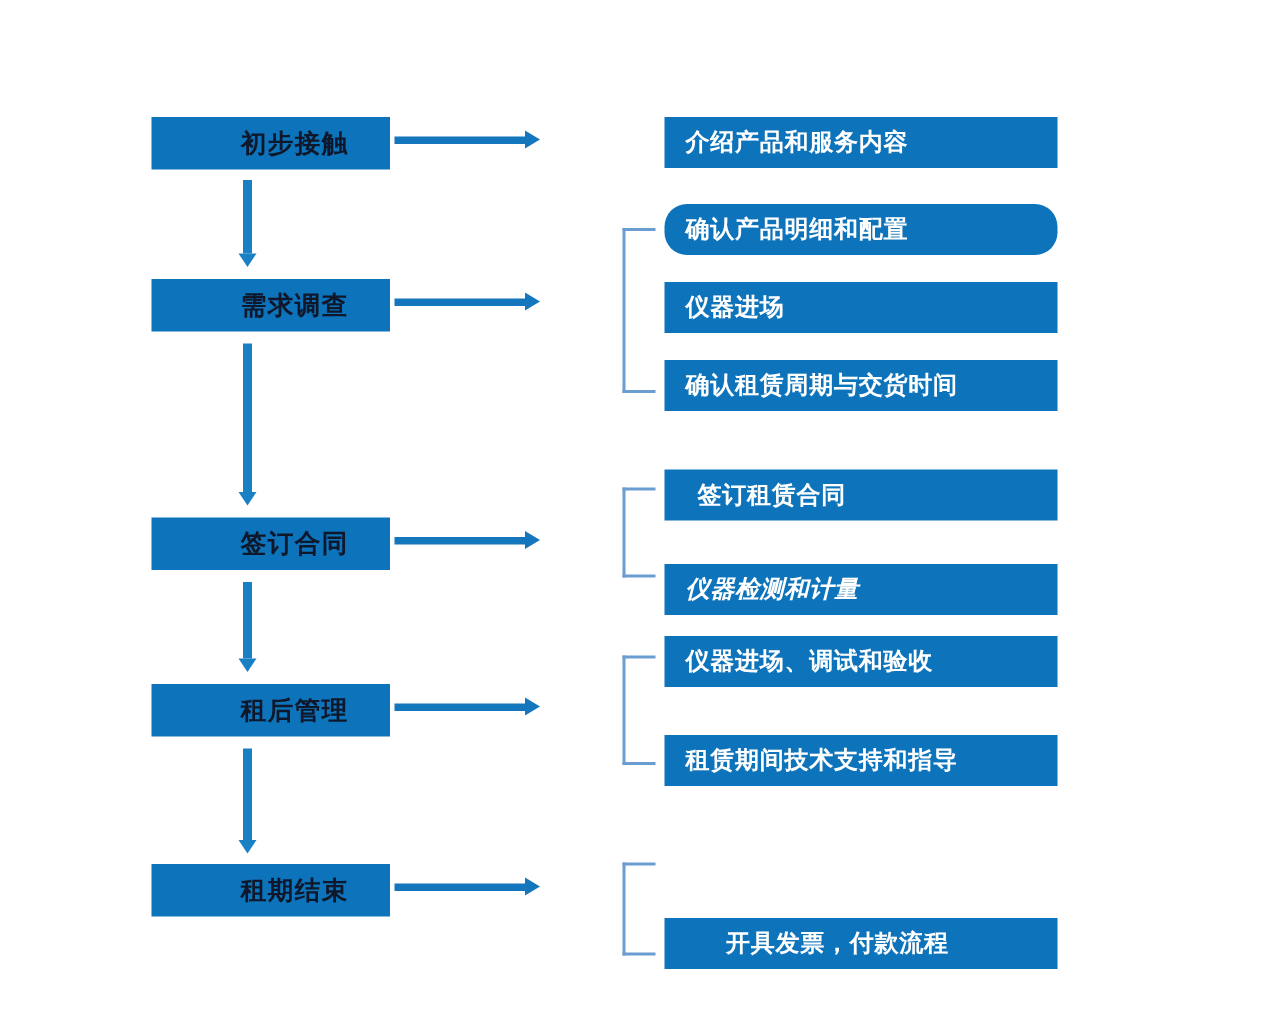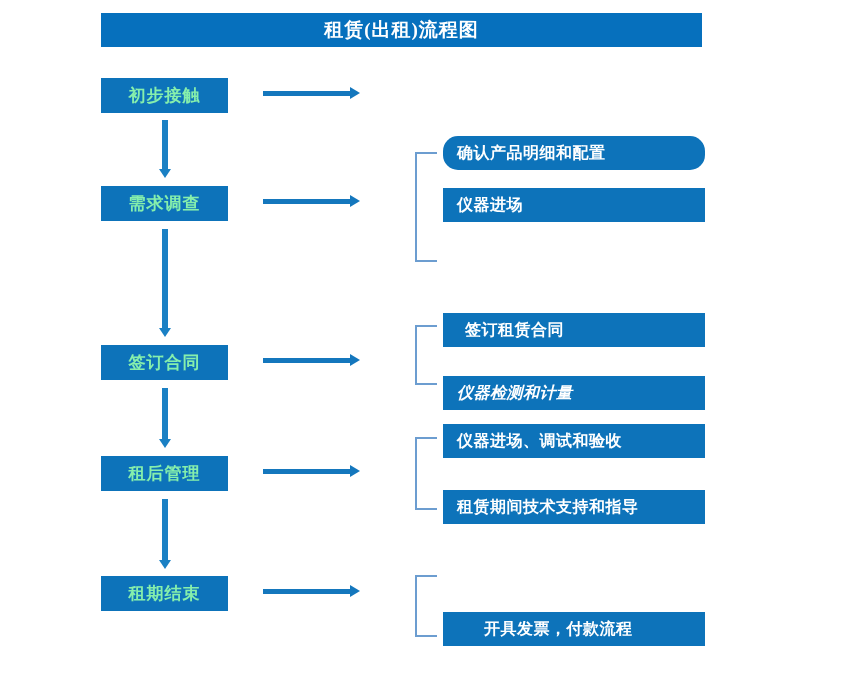--- a/index.html
+++ b/index.html
@@ -32,27 +32,28 @@
     align-items: center;
     justify-content: center;
     letter-spacing: 1px;
   }
   .stage-box {
     position: absolute;
     left: 101px;
     width: 127px;
     height: 35px;
     background: #0d73ba;
-    color: #86efac;
+    color: #0f172a;
     font-size: 17px;
     font-weight: bold;
     display: flex;
     align-items: center;
     justify-content: center;
     letter-spacing: 1px;
+    padding-left: 32px;
   }
   .detail-box {
     position: absolute;
     left: 443px;
     width: 262px;
     height: 34px;
     background: #0d73ba;
     color: #ffffff;
     font-size: 16px;
     font-weight: bold;
@@ -115,21 +116,20 @@
     border-top: 2px solid #6c9dd0;
     border-bottom: 2px solid #6c9dd0;
     box-sizing: border-box;
   }
 </style>
 </head>
 <body>
 
 <div id="canvas">
 
-  <div class="title-bar">租赁(出租)流程图</div>
 
   <div class="stage-box" style="top:78px;">初步接触</div>
   <div class="stage-box" style="top:186px;">需求调查</div>
   <div class="stage-box" style="top:345px;">签订合同</div>
   <div class="stage-box" style="top:456px;">租后管理</div>
   <div class="stage-box" style="top:576px;">租期结束</div>
 
   <div class="v-arrow" style="top:120px; height:58px;">
     <div class="shaft" style="height:49px;"></div>
     <div class="head" style="top:49px;"></div>
@@ -166,21 +166,23 @@
   <div class="h-arrow" style="top:585px;">
     <div class="shaft"></div>
       <div class="head"></div>
   </div>
 
   <div class="bracket" style="top:152px; height:110px;"></div>
   <div class="bracket" style="top:325px; height:60px;"></div>
   <div class="bracket" style="top:437px; height:73px;"></div>
   <div class="bracket" style="top:575px; height:62px;"></div>
 
+  <div class="detail-box" style="top:78px;">介绍产品和服务内容</div>
   <div class="detail-box" style="top:136px;border-radius:15px;">确认产品明细和配置</div>
   <div class="detail-box" style="top:188px;">仪器进场</div>
+  <div class="detail-box" style="top:240px;">确认租赁周期与交货时间</div>
   <div class="detail-box" style="top:313px;padding-left:22px;">签订租赁合同</div>
   <div class="detail-box" style="top:376px;font-style:italic;">仪器检测和计量</div>
   <div class="detail-box" style="top:424px;">仪器进场、调试和验收</div>
   <div class="detail-box" style="top:490px;">租赁期间技术支持和指导</div>
   <div class="detail-box" style="top:612px;padding-left:41px;">开具发票，付款流程</div>
 
 </div>
 
 </body></html>

